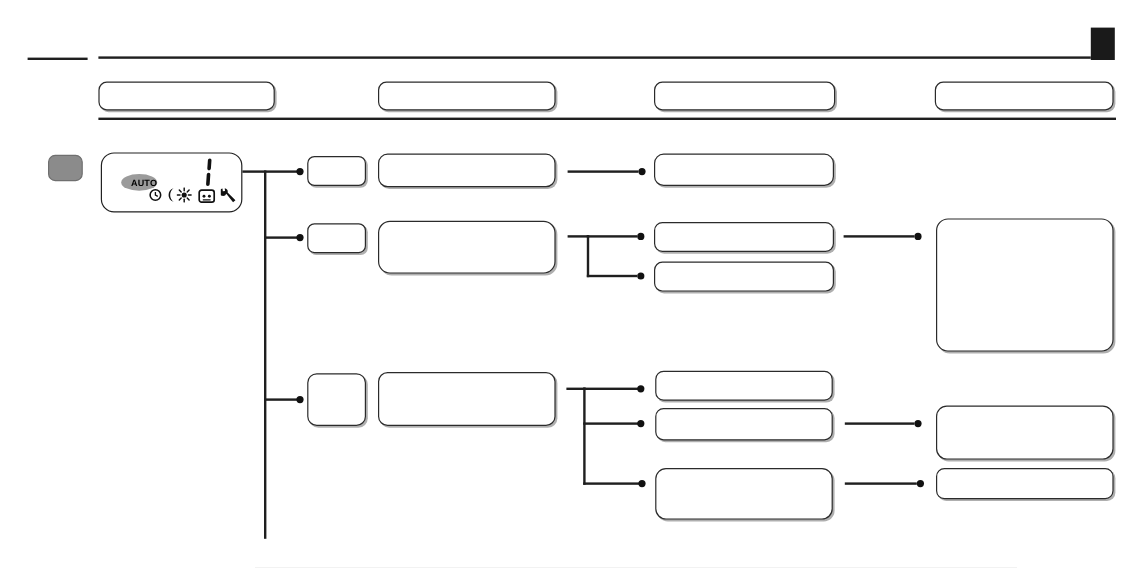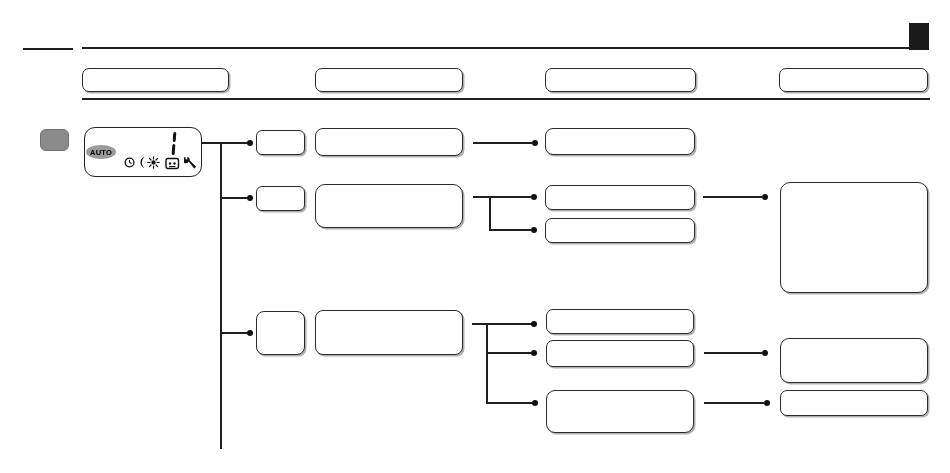--- a/index.html
+++ b/index.html
@@ -56,21 +56,21 @@
   <div class="hline" style="left:82px;top:98px;width:848px;"></div>
 
   <div class="rbox header-box" style="left:82px;top:68px;width:147px;height:24px;"><span></span></div>
   <div class="rbox header-box" style="left:315px;top:68px;width:148px;height:24px;"><span></span></div>
   <div class="rbox header-box" style="left:545px;top:68px;width:151px;height:24px;"><span></span></div>
   <div class="rbox header-box" style="left:779px;top:68px;width:149px;height:24px;"><span></span></div>
 
   <div class="menu-button" style="left:40px;top:129px;width:29px;height:22px;"></div>
 
   <div class="lcd" style="left:84px;top:127px;width:118px;height:50px;">
-    <div class="auto-badge" style="left:1px;top:17px;width:30px;height:14px;">
+    <div class="auto-badge" style="left:16px;top:17px;width:30px;height:14px;justify-content:flex-end;">
       <span>AUTO</span>
     </div>
 
     <svg class="lcd-icon" style="left:39px;top:29px;" width="11" height="11" viewBox="0 0 12 12">
       <circle cx="6" cy="6" r="4.8" fill="none" stroke="#111" stroke-width="1.4"></circle>
       <path d="M6 3.2 L6 6 L8.2 7.2" fill="none" stroke="#111" stroke-width="1.2"></path>
     </svg>
 
     <svg class="lcd-icon" style="left:52px;top:28px;" width="9" height="13" viewBox="0 0 9 13">
       <path d="M7.6 0.8 A6 6 0 0 0 7.6 12.2 A7.2 7.2 0 0 1 7.6 0.8 Z" fill="#111"></path>

